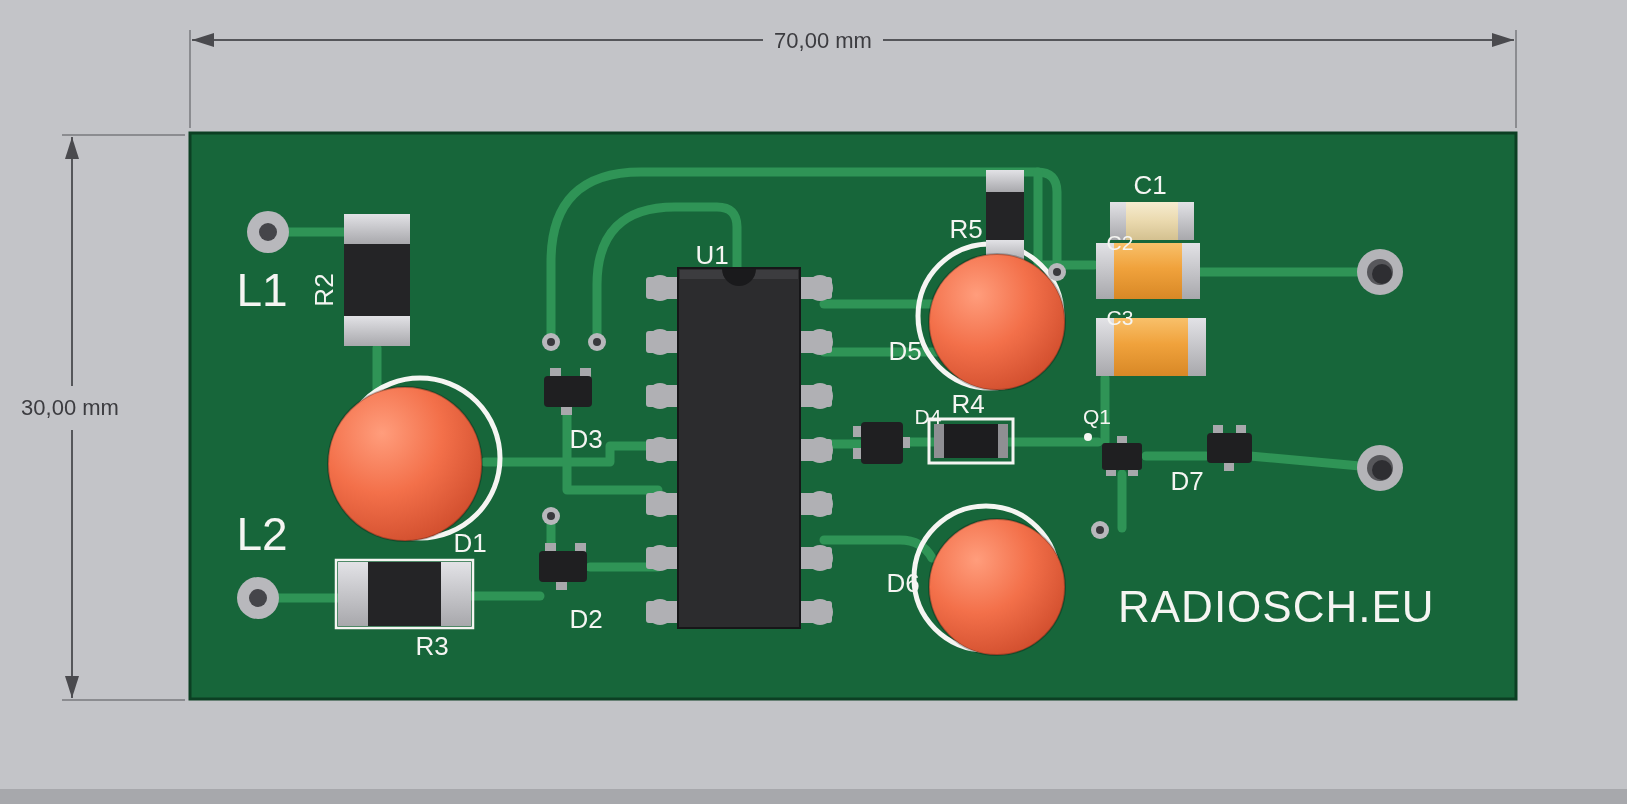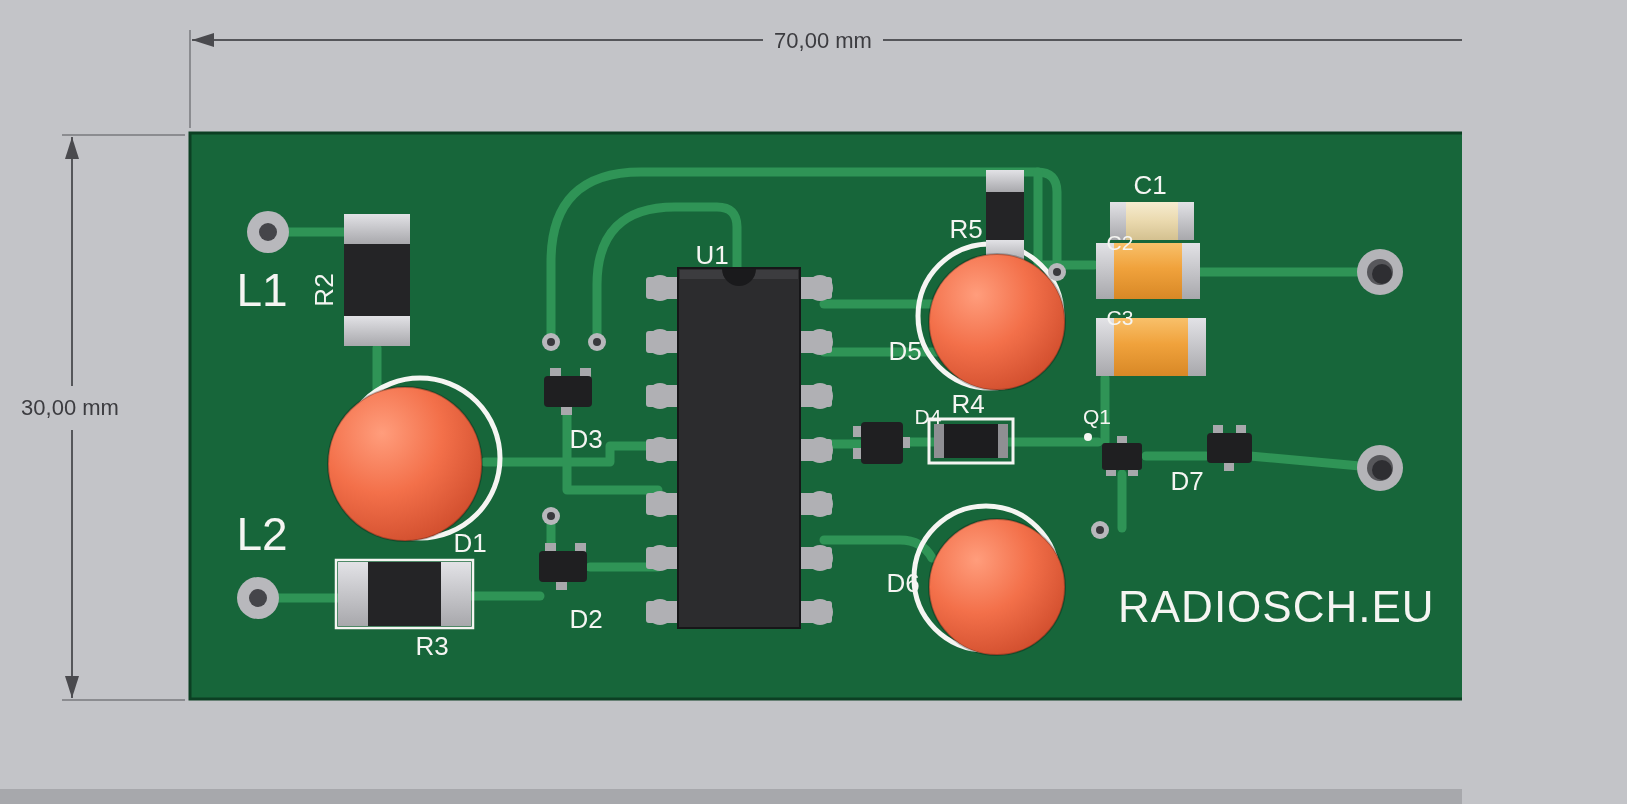--- a/index.html
+++ b/index.html
@@ -1,16 +1,16 @@
 <!DOCTYPE html>
 <html><head>
 <meta charset="utf-8">
 <style>
   html,body{margin:0;padding:0;background:#c3c4c8;}
-  .stage{position:relative;width:1462px;height:804px;overflow:hidden;
+  .stage{position:relative;width:1627px;height:804px;overflow:hidden;
          font-family:"Liberation Sans",sans-serif;}
   svg text{font-family:"Liberation Sans",sans-serif;}
   .dim-text{fill:#3c3c40;font-size:22px;}
   .silk{fill:#f5f5f2;}
   .refdes{font-size:26px;}
   .refdes-sm{font-size:21px;}
   .big-ref{font-size:46px;}
   .brand{font-size:44px;letter-spacing:1px;}
 </style>
 </head>

